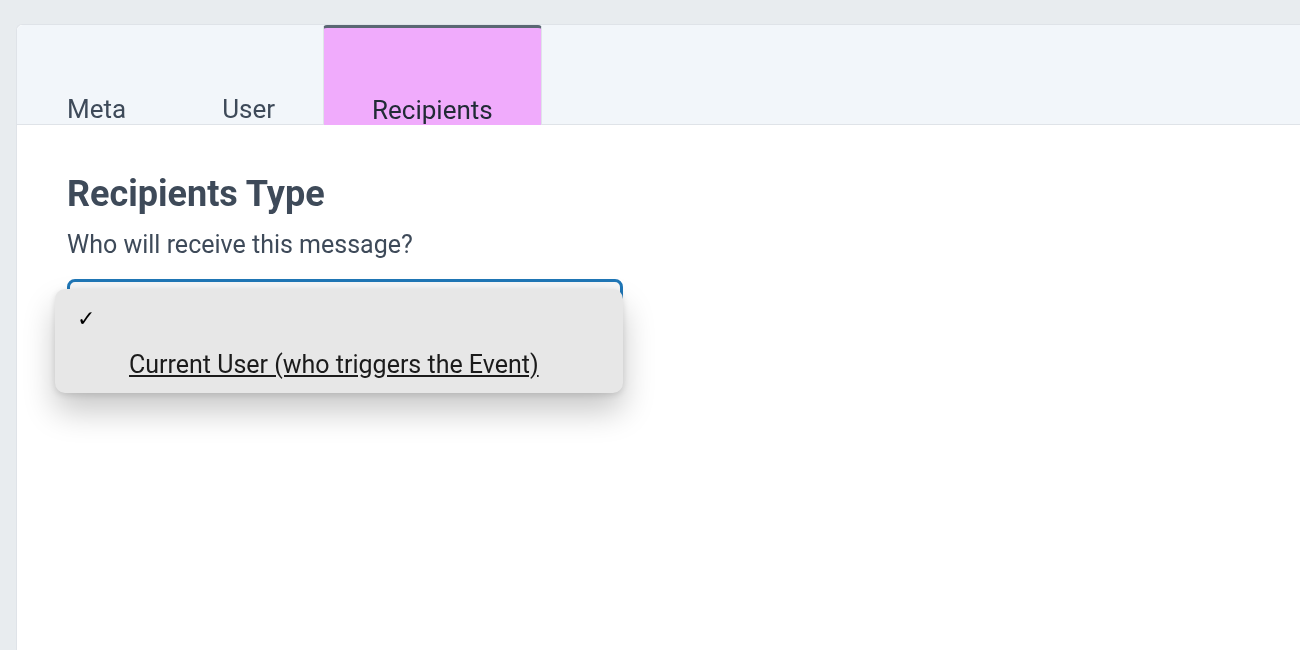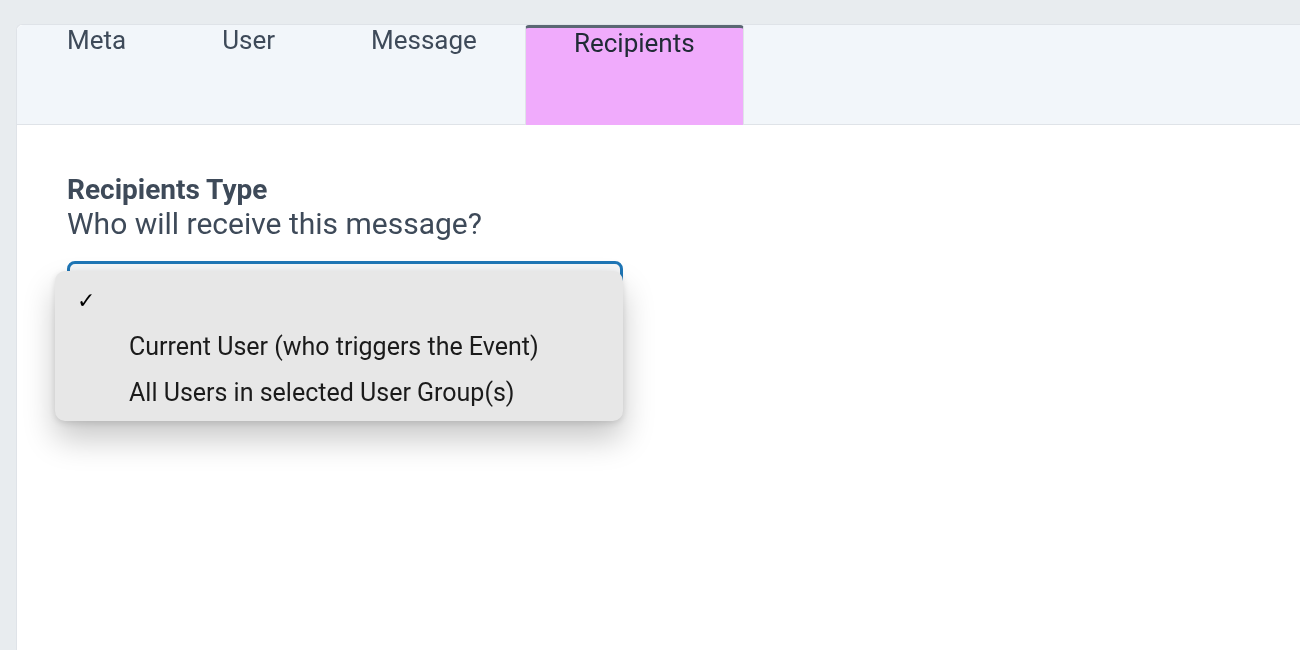--- a/index.html
+++ b/index.html
@@ -26,21 +26,21 @@
     .tabs {
       display: flex;
       align-items: stretch;
       background: #f2f6fa;
       border-bottom: 1px solid #dfe3e8;
       height: 100px;
       border-radius: 6px 0 0 0;
     }
     .tab {
       display: flex;
-      align-items: flex-start;
+      align-items: flex-end;
       padding: 0 48px;
       font-size: 26px;
       color: #3e4a59;
       cursor: pointer;
       user-select: none;
       position: relative;
     }
     .tab:first-child { padding-left: 50px; }
     .tab.active {
       background: #f0abfc;
@@ -49,27 +49,27 @@
       border-right: 1px solid #dfe3e8;
       margin-bottom: -1px;
       color: #212b36;
       border-radius: 4px 4px 0 0;
     }
     .panel {
       padding: 48px 50px;
       position: relative;
     }
     .section-title {
-      font-size: 28px;
+      font-size: 36px;
       font-weight: 700;
       color: #3e4a59;
-      margin-bottom: 0;
+      margin-bottom: 15px;
     }
     .section-help {
-      font-size: 30px;
+      font-size: 25px;
       color: #3e4a59;
       margin-bottom: 20px;
     }
     .select-wrap {
       position: relative;
       width: 556px;
     }
     .select-box {
       width: 100%;
       height: 60px;
@@ -105,38 +105,36 @@
     }
     .option .check {
       width: 26px;
       display: inline-flex;
       justify-content: flex-start;
       font-size: 22px;
       color: #000;
     }
     .option .label {
       padding-left: 0;
+      text-decoration: underline;
     }
     .option.with-indent .label {
       padding-left: 26px;
     }
   </style>
 </head>
 <body>
 
 <div class="card">
   <div class="tabs">
     <div class="tab">
       <span>Meta</span>
     </div>
     <div class="tab">
       <span>User</span>
-    </div>
-    <div class="tab">
-      <span>Message</span>
     </div>
     <div class="tab active">
       <span>Recipients</span>
     </div>
   </div>
 
   <div class="panel">
     <div class="section-title">Recipients Type</div>
     <div class="section-help">Who will receive this message?</div>
 
@@ -147,20 +145,16 @@
 
       <div class="dropdown">
         <div class="option">
           <span class="check">✓</span>
           <span class="label"></span>
         </div>
         <div class="option with-indent">
           <span class="check"></span>
           <span class="label">Current User (who triggers the Event)</span>
         </div>
-        <div class="option with-indent">
-          <span class="check"></span>
-          <span class="label">All Users in selected User Group(s)</span>
-        </div>
       </div>
     </div>
   </div>
 </div>
 
 </body></html>

